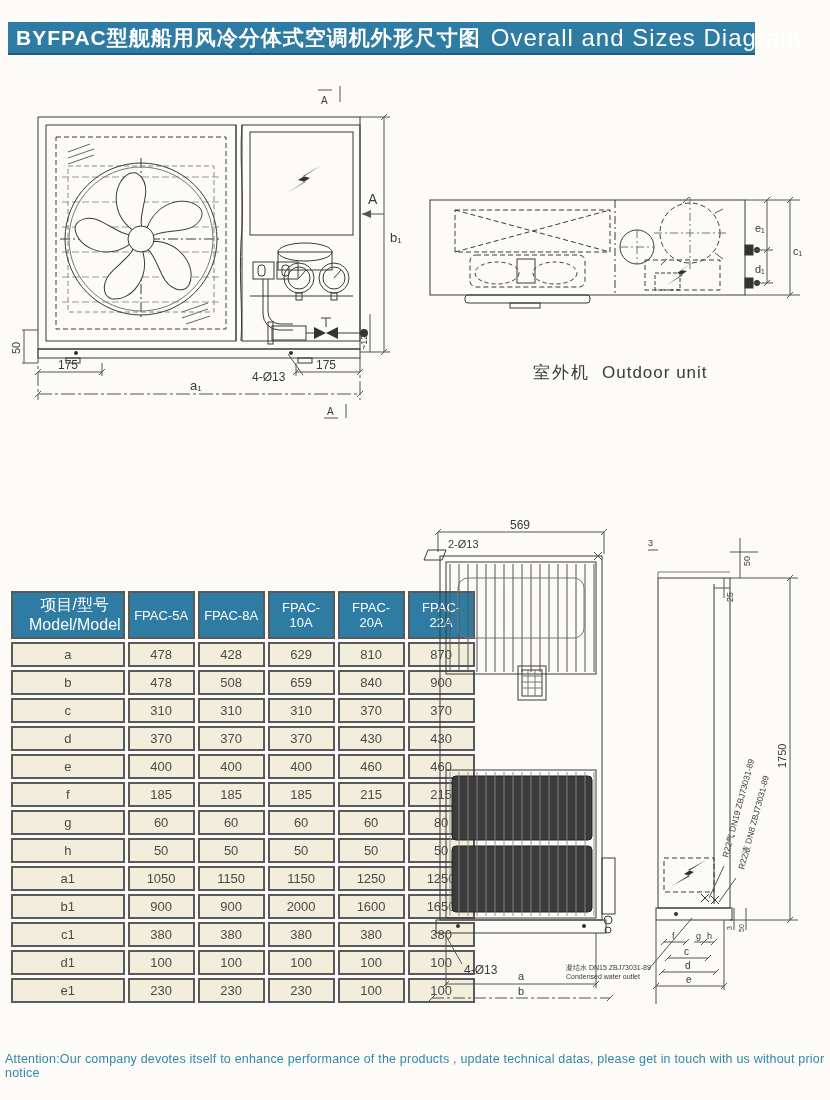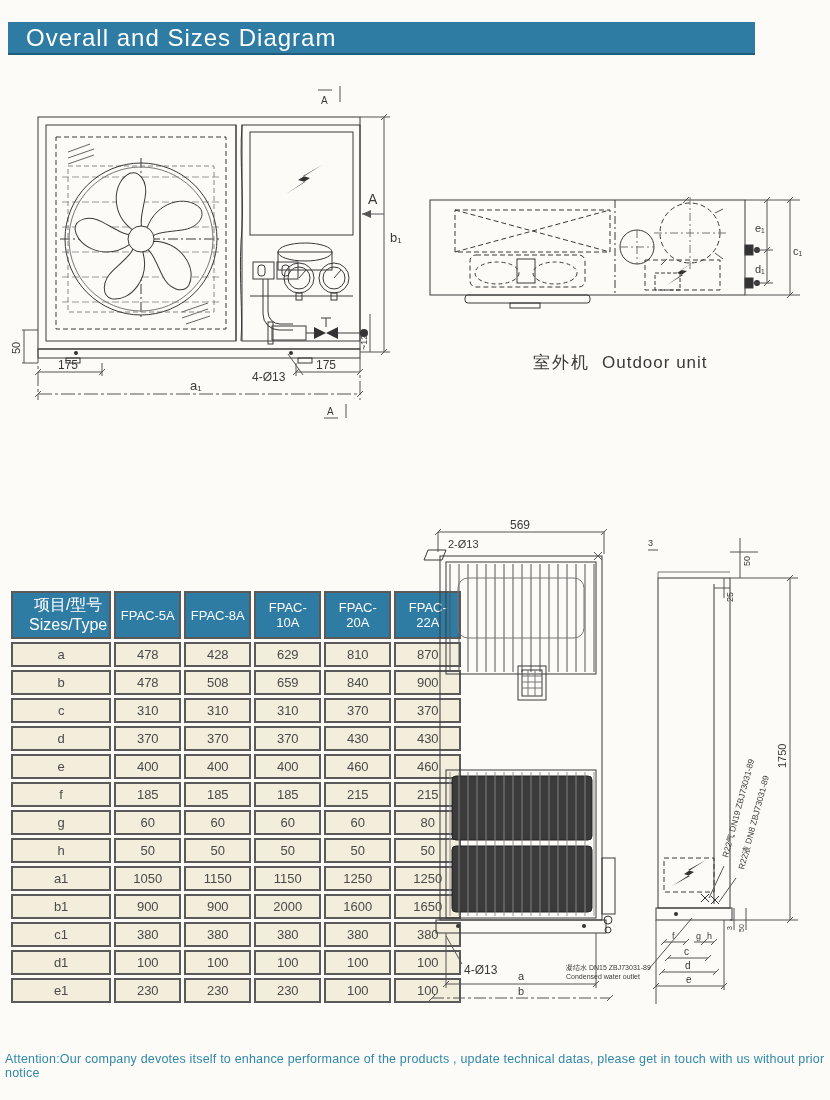--- a/index.html
+++ b/index.html
@@ -27,20 +27,21 @@
   .notes .en{font-size:12.5px;color:#2f88aa;margin:0;letter-spacing:.2px;}
   svg{position:absolute;overflow:visible;}
   svg text{font-family:"Liberation Sans", sans-serif;fill:#3a3a3a;}
 </style>
 </head>
 <body>
 
 <div class="page">
 
   <div class="banner">
+    <span class="zh">BYFPAC型舰船用风冷分体式空调机外形尺寸图</span>
     <span class="en">Overall and Sizes Diagram</span>
   </div>
 
   <svg style="left:10px;top:82px;" width="405" height="345" viewBox="0 0 405 345">
     <g stroke="#3a3a3a" stroke-width="1" fill="none">
 
       <rect x="28" y="35" width="322" height="232"></rect>
       <rect x="36" y="43" width="190" height="216"></rect>
       <rect x="46" y="55" width="170" height="192" stroke-dasharray="5 3"></rect>
 
@@ -170,30 +171,30 @@
 
       <path d="M330 15H385 M338 65H358 M338 98H358 M330 110H385" stroke="#555"></path>
       <path d="M352 15V65 M352 65V98 M375 15V110" stroke="#555"></path>
       <path d="M349 18l6 -6 M349 68l6 -6 M349 101l6 -6 M372 18l6 -6 M372 113l6 -6" stroke="#555"></path>
     </g>
     <text x="340" y="47" font-size="11">e₁</text>
     <text x="340" y="88" font-size="11">d₁</text>
     <text x="378" y="70" font-size="11">c₁</text>
   </svg>
 
-  <div class="unit-label" style="left:533px;top:351px;">
+  <div class="unit-label" style="left:533px;top:361px;">
     <span>室外机</span><span class="en">Outdoor unit</span>
   </div>
 
   <table class="spec">
     <tbody>
       <tr class="head">
         <td class="param-head">
           <div>项目/型号</div>
-          <div>Sizes/Type</div>
+          <div>Model/Model</div>
         </td>
         <td class="model">FPAC-5A</td>
         <td class="model">FPAC-8A</td>
         <td class="model">FPAC-10A</td>
         <td class="model">FPAC-20A</td>
         <td class="model">FPAC-22A</td>
       </tr>
     <tr>
           <td>a</td>
           <td>478</td>

